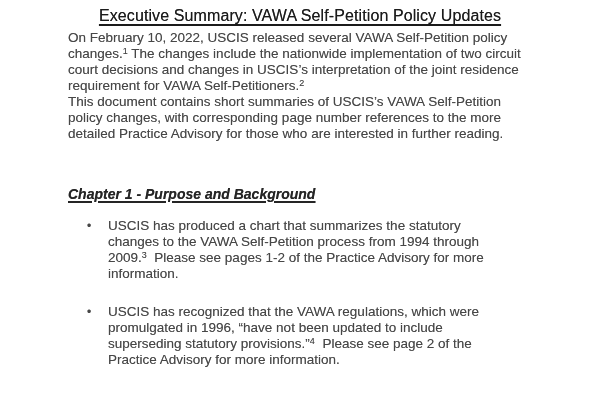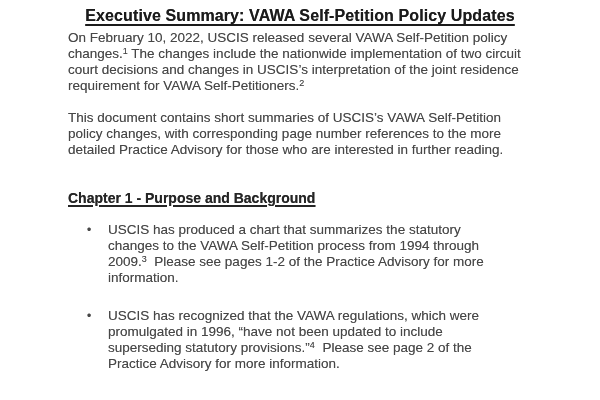--- a/index.html
+++ b/index.html
@@ -18,50 +18,50 @@
     font-family: "Liberation Sans", "DejaVu Sans", sans-serif;
     font-size: 13.5px;
     line-height: 16px;
     color: #474747;
     text-shadow: 0 0 0.5px rgba(80,80,80,0.55);
   }
   .doc-title {
     margin: 0;
     font-size: 16px;
     line-height: 20px;
-    font-weight: bold;
+    font-weight: normal;
     text-align: center;
     color: #1b1b1b;
     text-decoration: underline;
     text-decoration-thickness: 2px;
     text-underline-offset: 3px;
     letter-spacing: 0.1px;
     text-shadow: 0 0 0.5px rgba(20,20,20,0.7);
   }
   .para {
     margin: 0;
   }
   .para-1 { margin-top: 4px; }
-  .para-2 { margin-top: 16px; }
+  .para-2 { }
   sup.fn {
     font-size: 9px;
     line-height: 0;
     vertical-align: 4px;
   }
   .chapter-heading {
     font-weight: bold;
     color: #252525;
     font-size: 14px;
     line-height: 16px;
     text-decoration: underline;
     text-decoration-thickness: 1.5px;
     text-underline-offset: 2px;
     text-shadow: 0 0 0.5px rgba(30,30,30,0.7);
   }
-  .chapter-1-heading { margin-top: 32px; }
+  .chapter-1-heading { margin-top: 44px; font-style: italic; }
   ul.bullet-list {
     list-style: none;
     margin: 16px 0 0 0;
     padding: 0;
   }
   ul.bullet-list li {
     position: relative;
     padding-left: 40px;
     margin-right: 22px;
   }

